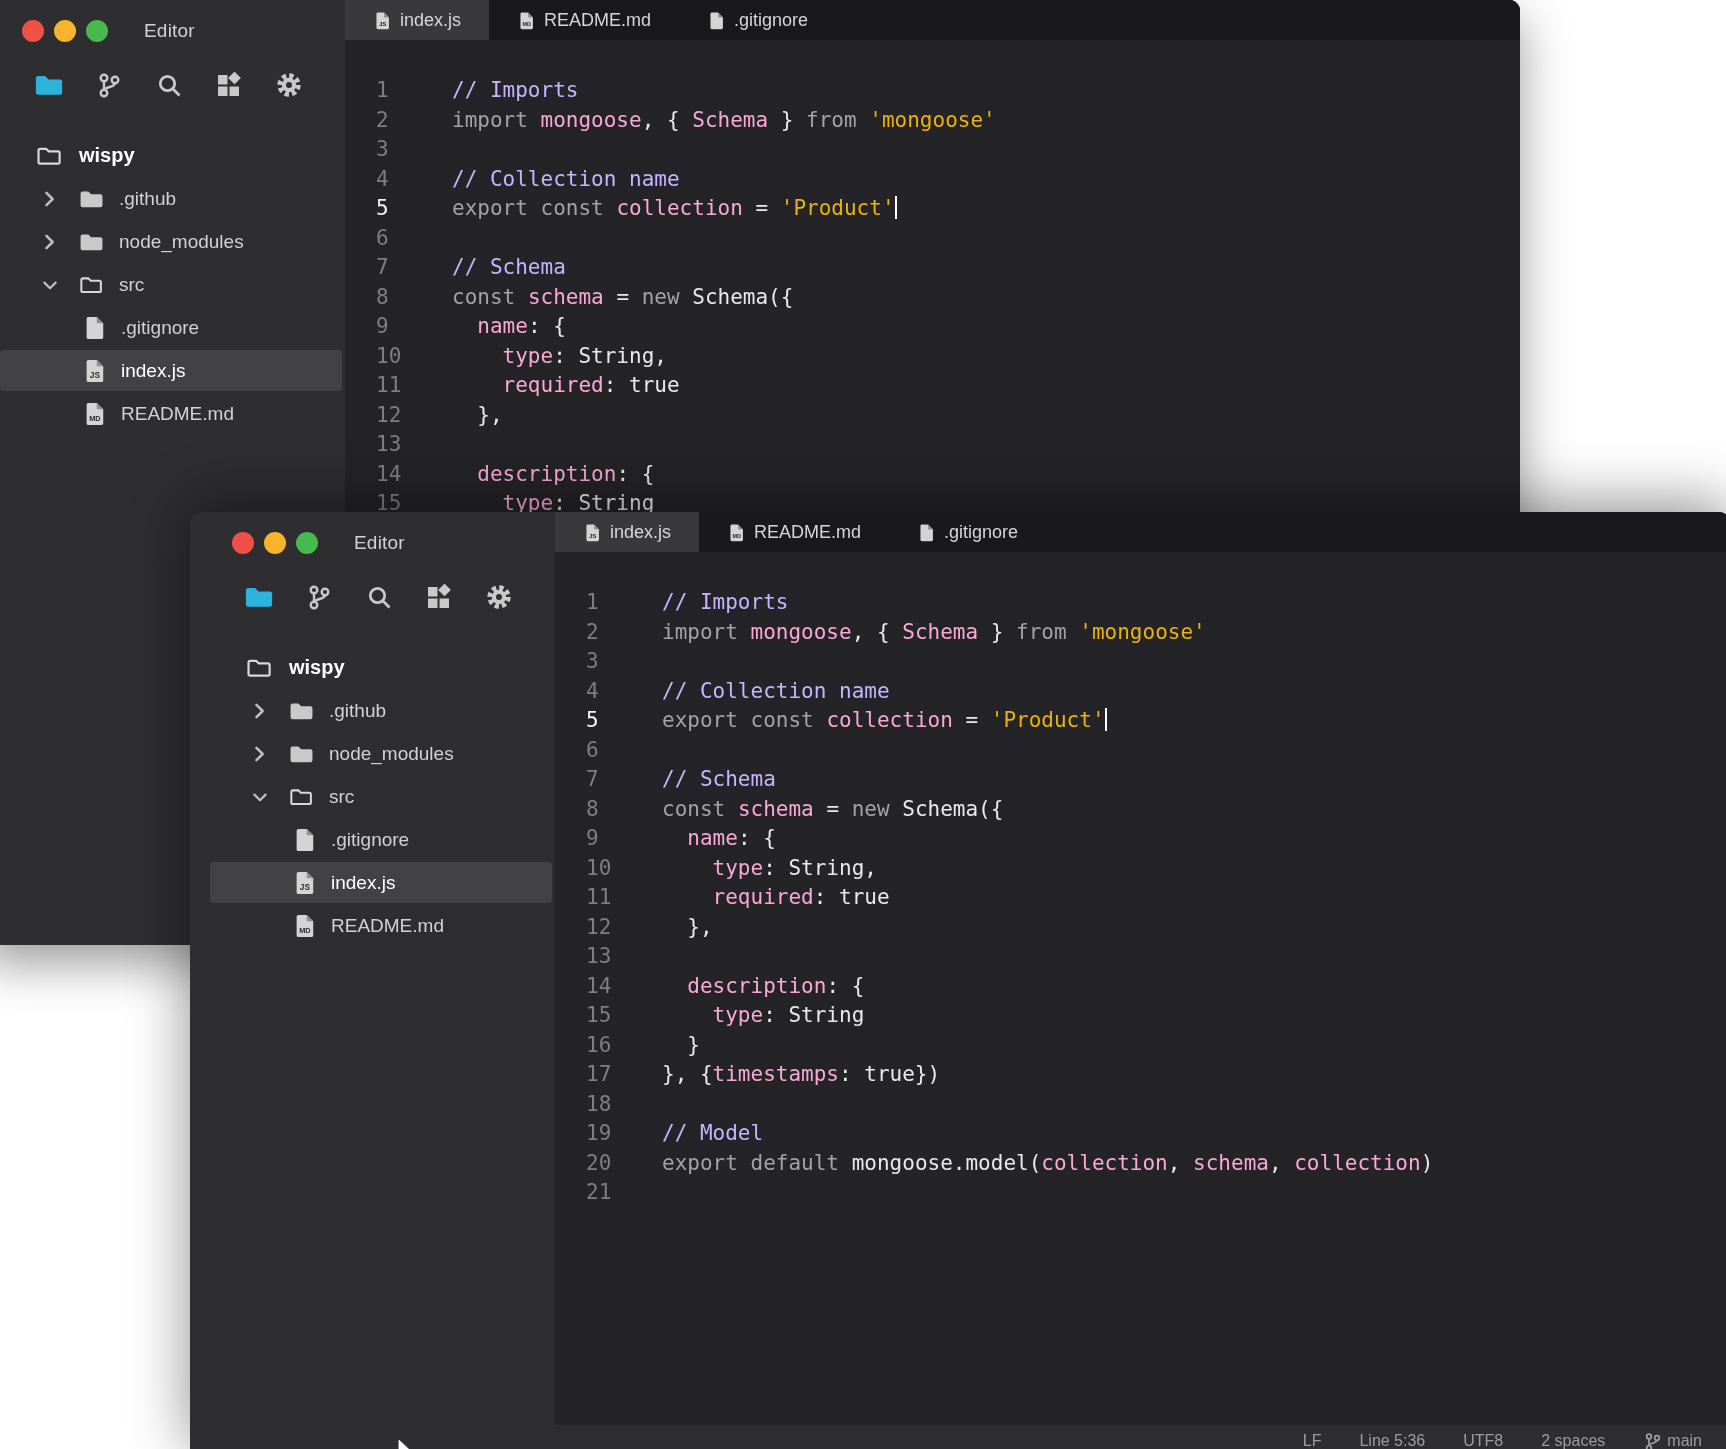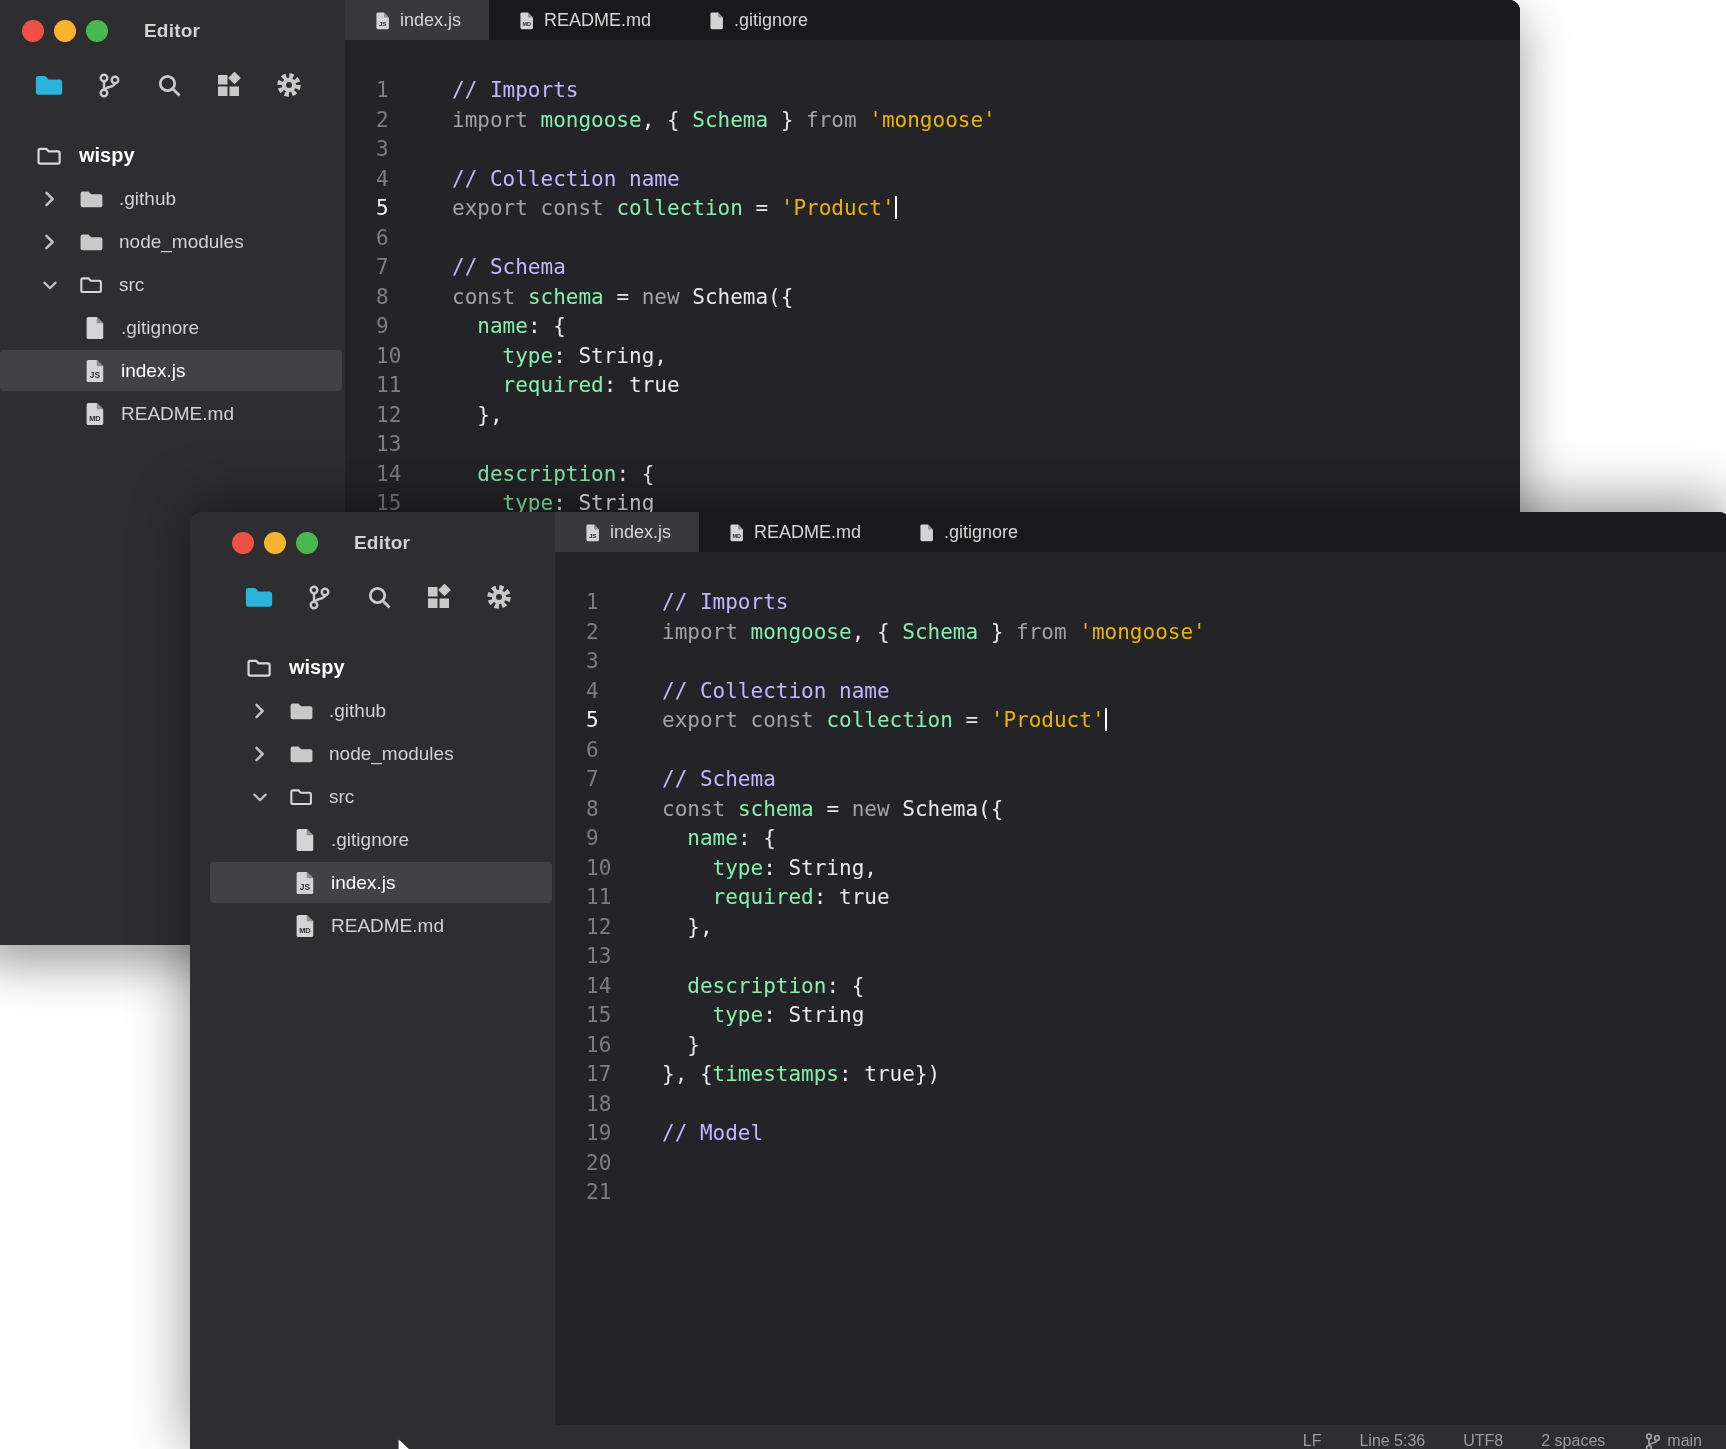--- a/index.html
+++ b/index.html
@@ -12,21 +12,21 @@
             background:#242428; overflow:hidden; display:flex;
             box-shadow:0 18px 50px rgba(0,0,0,.40); }
   .win1 { left:-20px; top:0; z-index:1; }
   .win2 { left:190px; top:512px; z-index:2; box-shadow:0 -8px 60px rgba(0,0,0,.45); }
 
   
   .sidebar { width:365px; flex:0 0 365px; background:#2e2e31; display:flex; flex-direction:column; }
   .titlebar { height:62px; display:flex; align-items:center; padding-left:42px; }
   .tl { width:22px; height:22px; border-radius:50%; margin-right:10px; }
   .tl-red{ background:#f05146; } .tl-yellow{ background:#f8b42c; } .tl-green{ background:#48b94f; }
-  .app-title { margin-left:26px; font-size:19px; font-weight:bold; color:#d2d2d2; letter-spacing:.2px; }
+  .app-title { margin-left:26px; font-size:19px; font-weight:normal; color:#d2d2d2; letter-spacing:.2px; }
 
   .toolbar { height:46px; display:flex; align-items:center; padding-left:54px; gap:30px; }
   .tool { width:30px; height:30px; display:flex; align-items:center; justify-content:center; cursor:pointer; }
 
   .tree { margin-top:26px; }
   .trow { height:43px; display:flex; align-items:center; font-size:19px; color:#d2d2d2; position:relative; }
   .trow .rowbg { position:absolute; left:20px; right:3px; top:1px; bottom:1px; border-radius:4px; background:transparent; }
   .trow.selected .rowbg { background:#424246; }
   .trow > * { position:relative; }
   .trow.root { padding-left:56px; font-weight:bold; color:#ffffff; font-size:20px; }
@@ -44,21 +44,21 @@
          color:#d6d6d6; cursor:pointer; white-space:nowrap; }
   .tab.active { background:#39393d; }
 
   .codearea { flex:1; padding-top:36px; overflow:hidden; position:relative; }
   .code-line { height:29.5px; line-height:29.5px; display:flex;
                font-family:"DejaVu Sans Mono", monospace; font-size:21px; padding-left:31px; }
   .ln { width:76px; flex:0 0 76px; color:#7e7e82; }
   .ln.active { color:#f4f4f4; }
   .code { white-space:pre; }
   .tok-comment{ color:#c4b5fd; } .tok-kw{ color:#a3a3a3; }
-  .tok-id{ color:#86efac; } .tok-plain{ color:#e9e9eb; } .tok-str{ color:#eab308; }
+  .tok-id{ color:#f9a8d4; } .tok-plain{ color:#e9e9eb; } .tok-str{ color:#eab308; }
   .caret { display:inline-block; width:2px; height:23px; background:#ffffff; vertical-align:-4px; }
 
   .statusbar { position:absolute; left:0; right:0; bottom:0; height:32px; background:#2e2e31;
                display:flex; align-items:center; justify-content:flex-end; gap:38px;
                padding-right:28px; font-size:16px; color:#9d9da1; z-index:5; }
   .sitem { display:flex; align-items:center; gap:5px; cursor:pointer; }
 
   .mouse-cursor { position:absolute; left:206px; bottom:-6px; z-index:6; }
   svg { display:block; }
 </style>
@@ -563,20 +563,21 @@
         <div class="code-line">
           <span class="ln">18</span>
           <span class="code"></span>
         </div>
         <div class="code-line">
           <span class="ln">19</span>
           <span class="code"><span class="tok-comment">// Model</span></span>
         </div>
         <div class="code-line">
           <span class="ln">20</span>
+          <span class="code"><span class="tok-kw">export</span><span class="tok-plain"> </span><span class="tok-kw">default</span><span class="tok-plain"> mongoose.model(</span><span class="tok-id">collection</span><span class="tok-plain">, </span><span class="tok-id">schema</span><span class="tok-plain">, </span><span class="tok-id">collection</span><span class="tok-plain">)</span></span>
         </div>
         <div class="code-line">
           <span class="ln">21</span>
           <span class="code"></span>
         </div>
       </div>
     <div class="statusbar">
       <span class="sitem">LF</span>
       <span class="sitem">Line 5:36</span>
       <span class="sitem">UTF8</span>

